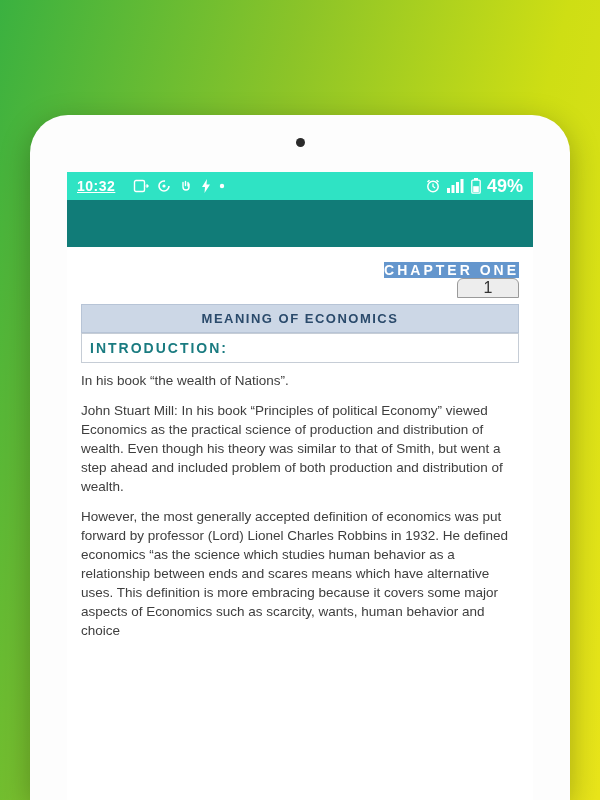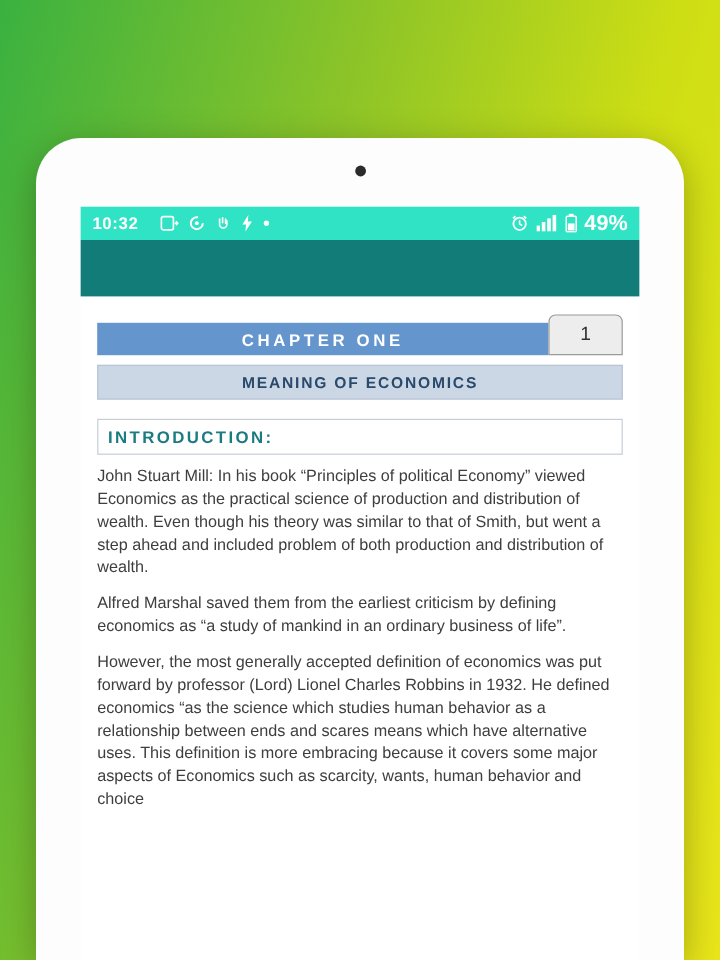--- a/index.html
+++ b/index.html
@@ -10,39 +10,39 @@
     background:#fdfdfd;border-radius:38px 38px 0 0;
     box-shadow:0 8px 30px rgba(0,0,0,.28);}
   .camera{position:absolute;left:50%;top:23px;width:9px;height:9px;margin-left:-4.5px;
     border-radius:50%;background:#2b2b2b;}
   .screen{position:absolute;left:37px;right:37px;top:57px;bottom:0;background:#ffffff;
     overflow:hidden;}
   
   .statusbar{height:28px;background:#2fe3c4;display:flex;align-items:center;
     padding:0 10px;color:#fff;}
   .sb-time{font-size:14px;font-weight:700;letter-spacing:.5px;margin-right:10px;}
-  .sb-left{display:flex;align-items:center;gap:8px;flex:1;}
+  .sb-left{display:flex;align-items:center;gap:8px;flex:1;text-decoration:underline;}
   .sb-right{display:flex;align-items:center;gap:6px;}
   .sb-pct{font-size:18px;font-weight:700;}
   .sb-ic{display:flex;align-items:center;}
   
   .appbar{height:47px;background:#117c78;}
   
   .content{padding:15px 14px 0 14px;}
-  .chapter-row{display:flex;align-items:flex-end;height:34px;}
+  .chapter-row{display:flex;align-items:flex-end;height:34px;flex-direction:column;}
   .chapter-bar{flex:1;height:27px;background:#6496cd;color:#fff;
     display:flex;align-items:center;justify-content:center;
     font-size:14px;font-weight:700;letter-spacing:3px;}
   .page-tab{width:62px;height:34px;background:#ededed;border:1px solid #9a9a9a;
     border-radius:6px 6px 0 0;display:flex;align-items:center;justify-content:center;
     font-size:16px;color:#333;box-sizing:border-box;}
   .section-bar{margin-top:8px;height:29px;background:#ccd7e6;border:1px solid #b7c4d6;
     box-sizing:border-box;display:flex;align-items:center;justify-content:center;
     color:#2a4a6b;font-size:13px;font-weight:700;letter-spacing:1.5px;}
-  .intro-box{margin-top:16px;height:30px;border:1px solid #c6cdd6;box-sizing:border-box;
+  .intro-box{height:30px;border:1px solid #c6cdd6;box-sizing:border-box;
     display:flex;align-items:center;padding-left:8px;
     color:#1a7b80;font-size:14px;font-weight:600;letter-spacing:2px;}
   .body-text{margin-top:8px;color:#3e3e3e;font-size:13.5px;line-height:19px;}
   .body-text p{margin:0 0 11px 0;}
 </style>
 </head>
 <body>
 
 <div class="bg">
   <div class="tablet">
@@ -113,21 +113,21 @@
         <div class="chapter-row">
           <div class="chapter-bar">CHAPTER ONE</div>
           <div class="page-tab">1</div>
         </div>
 
         <div class="section-bar">MEANING OF ECONOMICS</div>
 
         <div class="intro-box">INTRODUCTION:</div>
 
         <div class="body-text">
+          <p>In his book “the wealth of Nations”.</p>
           <p>John Stuart Mill: In his book “Principles of political Economy” viewed Economics as the practical science of production and distribution of wealth. Even though his theory was similar to that of Smith, but went a step ahead and included problem of both production and distribution of wealth.</p>
-          <p>Alfred Marshal saved them from the earliest criticism by defining economics as “a study of mankind in an ordinary business of life”.</p>
           <p>However, the most generally accepted definition of economics was put forward by professor (Lord) Lionel Charles Robbins in 1932. He defined economics “as the science which studies human behavior as a relationship between ends and scares means which have alternative uses. This definition is more embracing because it covers some major aspects of Economics such as scarcity, wants, human behavior and choice</p>
         </div>
       </div>
 
     </div>
   </div>
 </div>
 
 </body></html>

